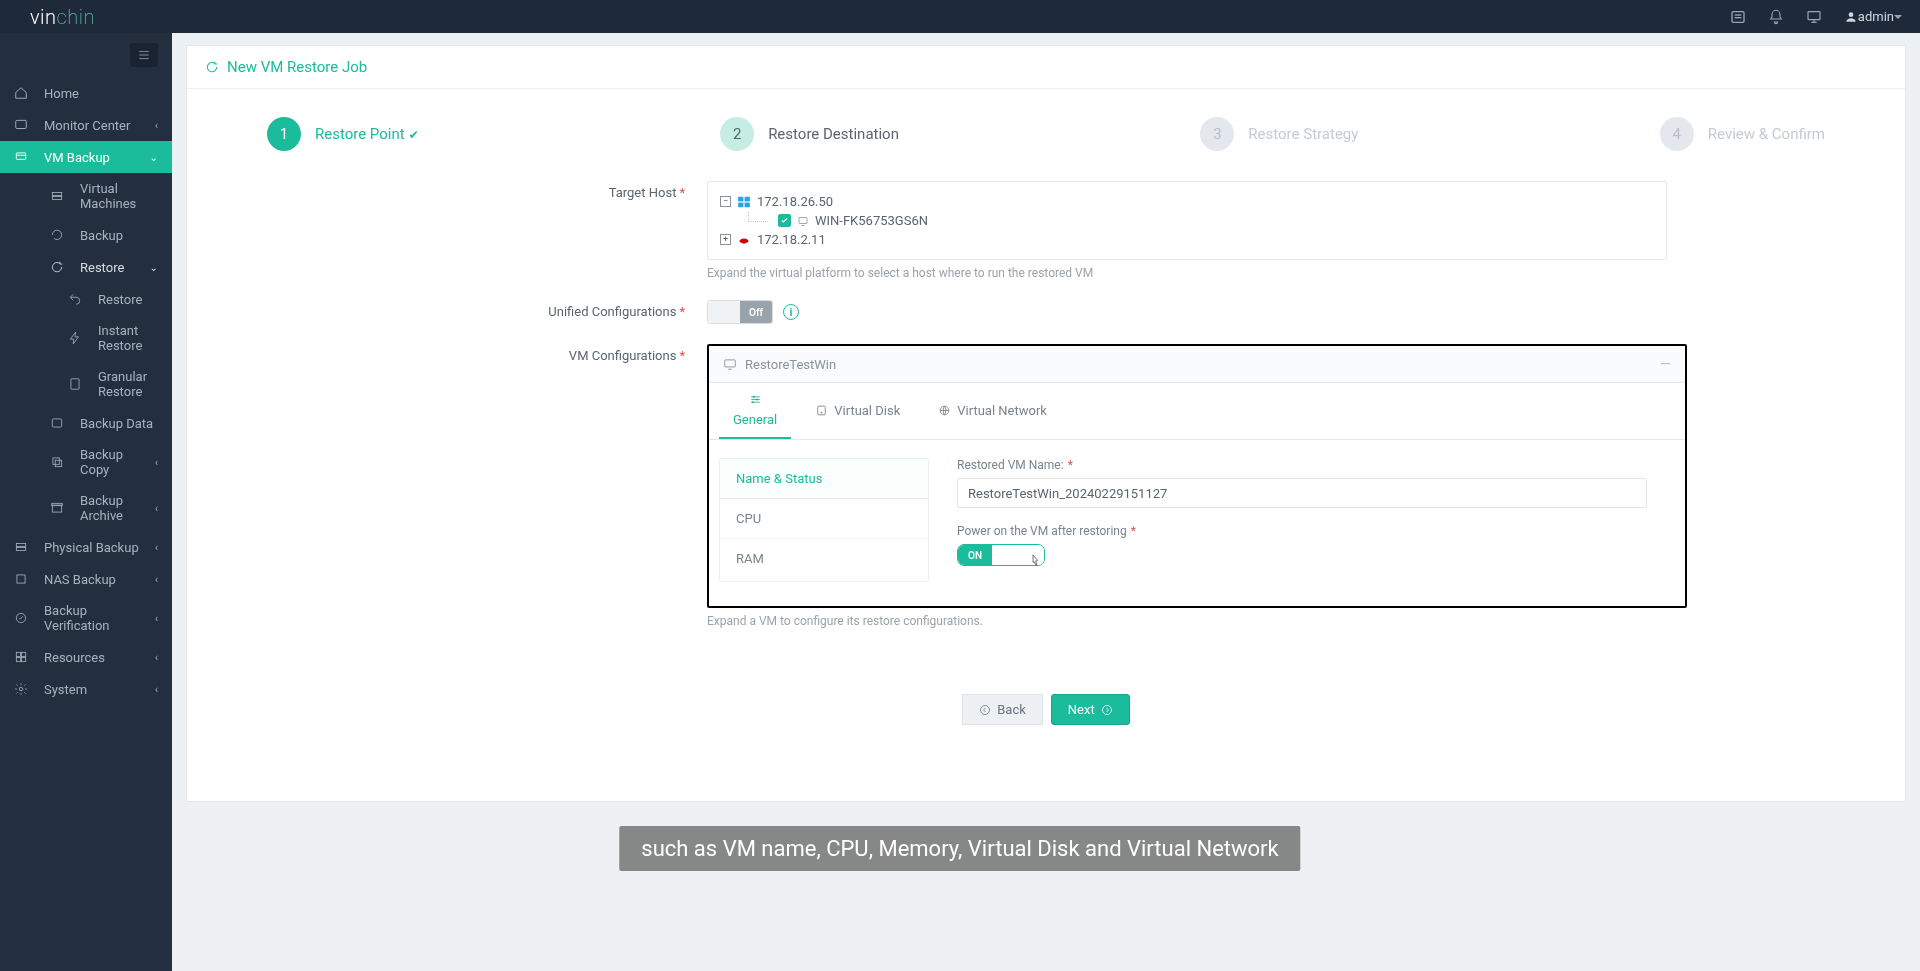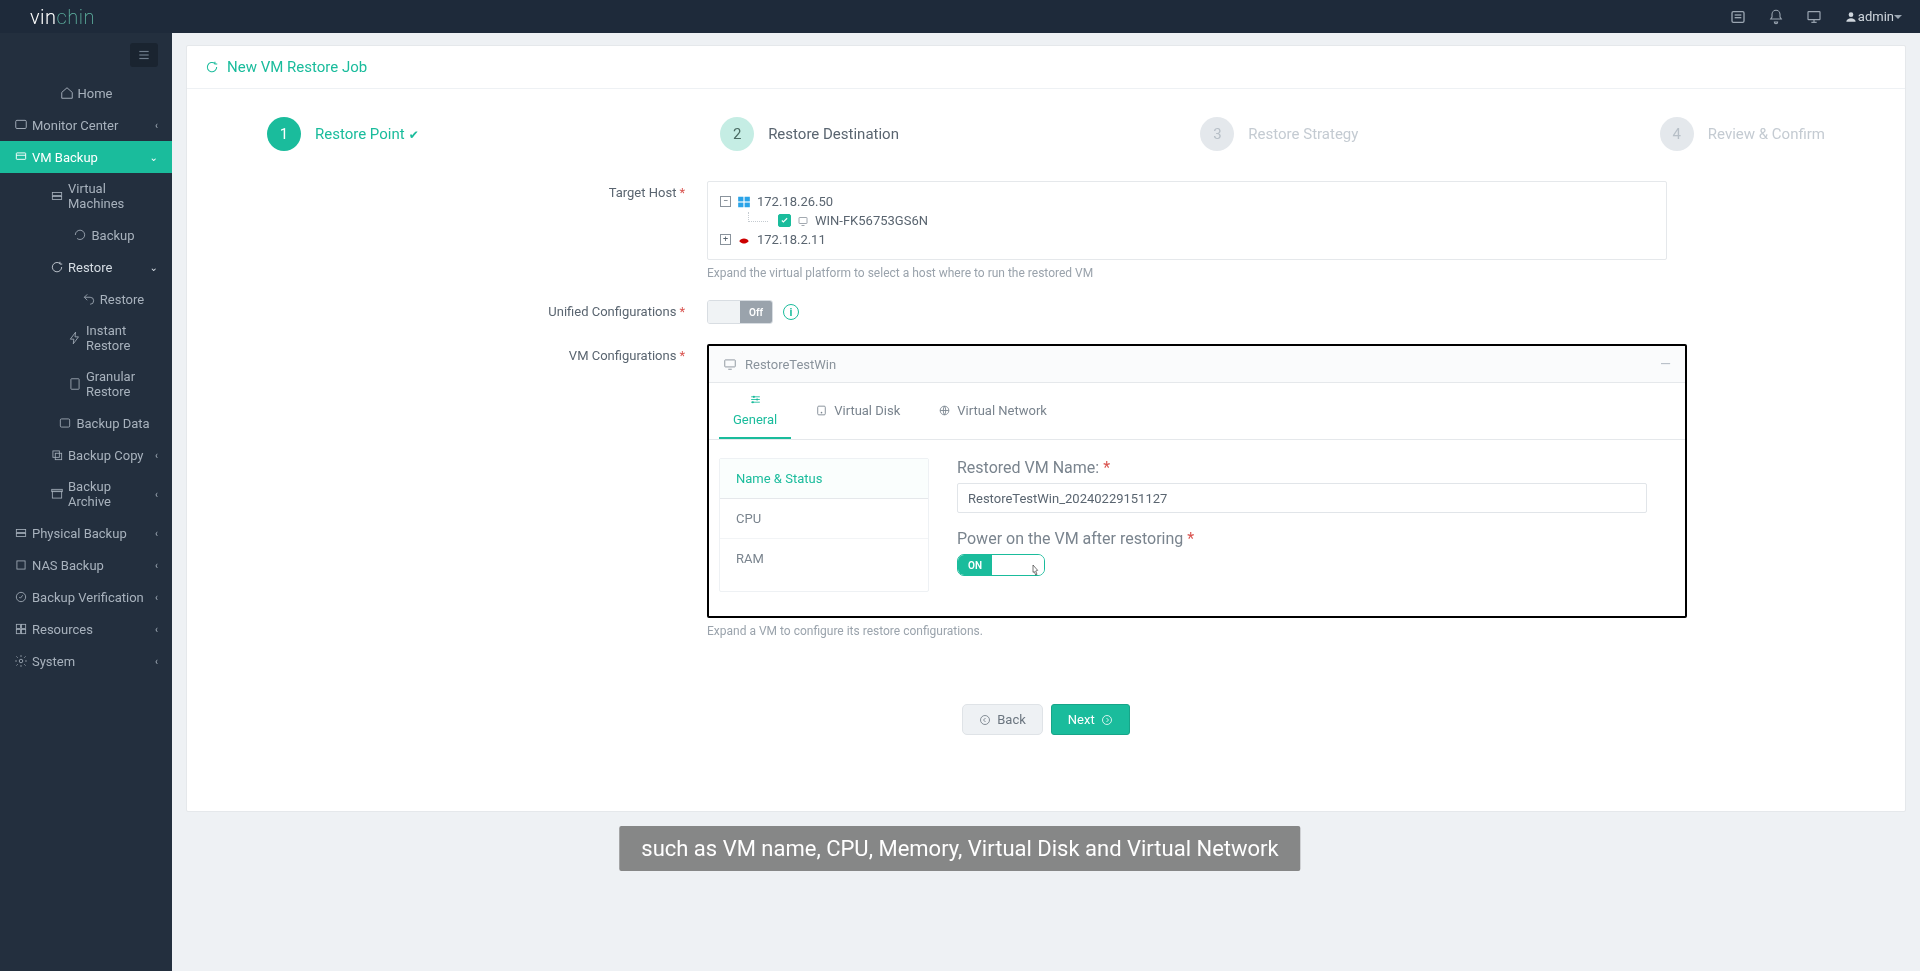--- a/index.html
+++ b/index.html
@@ -15,21 +15,21 @@
 .topbar-user svg { width: 14px; height: 14px; fill: #cfd6dd; }
 .caret-down { width: 0; height: 0; border-left: 4px solid transparent; border-right: 4px solid transparent; border-top: 4px solid #9aa5b1; }
 
 
 .shell { display: flex; height: calc(100vh - 33px); }
 .sidebar { width: 172px; background: #232f3e; color: #a8b2bd; display: flex; flex-direction: column; font-size: 13px; }
 .sidebar-toggle { height: 44px; display: flex; justify-content: flex-end; align-items: center; padding-right: 14px; }
 .sidebar-toggle .btn { width: 28px; height: 24px; background: #1a2430; border-radius: 3px; display: flex; align-items: center; justify-content: center; cursor: pointer; }
 .sidebar-toggle svg { width: 14px; height: 14px; fill: #6f7d8c; }
 
-.nav-item { display: flex; align-items: center; padding: 8px 14px; cursor: pointer; gap: 4px; position: relative; min-height: 32px; justify-content: center; }
+.nav-item { display: flex; align-items: center; padding: 8px 14px; cursor: pointer; gap: 16px; position: relative; min-height: 32px; }
 .nav-item.active { background: #1abc9c; color: #fff; }
 .nav-item.active::after { content: ""; position: absolute; right: -7px; top: 50%; transform: translateY(-50%); width: 0; height: 0; border-top: 7px solid transparent; border-bottom: 7px solid transparent; border-left: 7px solid #1abc9c; }
 .nav-item svg { width: 14px; height: 14px; fill: currentColor; flex-shrink: 0; }
 .nav-item .chev { margin-left: auto; font-size: 10px; color: inherit; }
 .nav-sub { padding-left: 24px; }
 .nav-sub .nav-item { padding-left: 26px; }
 .nav-sub2 .nav-item { padding-left: 44px; }
 .nav-item.selected { color: #d6dde4; }
 
 
@@ -88,32 +88,32 @@
 .tab { padding: 10px 14px; font-size: 13px; color: #7a848e; cursor: pointer; display: flex; align-items: center; gap: 6px; border-bottom: 2px solid transparent; }
 .tab.active { color: #1abc9c; border-bottom-color: #1abc9c; flex-direction: column; }
 .tab svg { width: 13px; height: 13px; fill: currentColor; }
 .tab-body { display: flex; padding: 18px 22px 24px 10px; gap: 28px; }
 .side-list { width: 210px; border: 1px solid #eef1f4; border-radius: 2px; }
 .side-list .li { padding: 12px 16px; font-size: 13px; color: #7a848e; cursor: pointer; border-bottom: 1px solid #f2f4f6; }
 .side-list .li:last-child { border-bottom: none; }
 .side-list .li.active { color: #1abc9c; background: #fafefd; border-bottom: 1px solid #e5e8eb; }
 .detail { flex: 1; }
 .detail-row { margin-bottom: 16px; }
-.detail-label { font-size: 16px; color: #7a848e; margin-bottom: 6px; }
+.detail-label { font-size: 12px; color: #7a848e; margin-bottom: 6px; }
 .detail-label .req { color: #d9534f; margin-left: 4px; }
 .text-input { width: 100%; max-width: 690px; height: 30px; border: 1px solid #e1e5e9; border-radius: 2px; padding: 0 10px; font-size: 13px; color: #5a6570; }
 
 .toggle-on { width: 88px; height: 22px; border-radius: 7px; display: inline-flex; cursor: pointer; overflow: hidden; border: 1px solid #1abc9c; position: relative; }
 .toggle-on .lab2 { width: 34px; background: #1abc9c; color: #fff; font-size: 10px; font-weight: 600; display: flex; align-items: center; justify-content: center; }
 .toggle-on .knob2 { flex: 1; background: #fff; }
 .cursor-icon { position: relative; left: -18px; top: 6px; width: 16px; height: 20px; pointer-events: none; }
 
 
 .footer-btns { display: flex; justify-content: center; gap: 8px; margin-top: 20px; padding: 16px 0; }
-.btn-back { background: #eef1f4; border: 1px solid #dfe3e7; color: #6b757f; padding: 7px 16px; border-radius: 5px; font-size: 13px; cursor: pointer; display: inline-flex; align-items: center; gap: 6px; }
+.btn-back { background: #eef1f4; border: 1px solid #dfe3e7; color: #6b757f; padding: 7px 16px; border-radius: 0; font-size: 13px; cursor: pointer; display: inline-flex; align-items: center; gap: 6px; }
 .btn-next { background: #1abc9c; border: 1px solid #17a589; color: #fff; padding: 7px 16px; border-radius: 3px; font-size: 13px; cursor: pointer; display: inline-flex; align-items: center; gap: 6px; }
 .btn-back svg, .btn-next svg { width: 12px; height: 12px; fill: currentColor; }
 
 
 .caption { position: fixed; bottom: 100px; left: 50%; transform: translateX(-50%); background: rgba(120,120,120,0.88); color: #fff; padding: 10px 22px; font-size: 22px; border-radius: 2px; white-space: nowrap; text-align: right; }
 </style>
 </head>
 <body>
 
 <div class="topbar">

